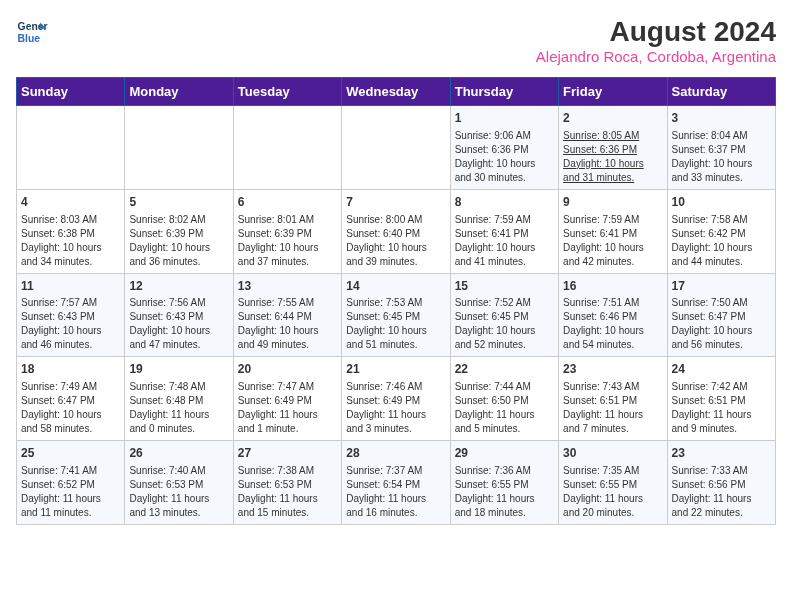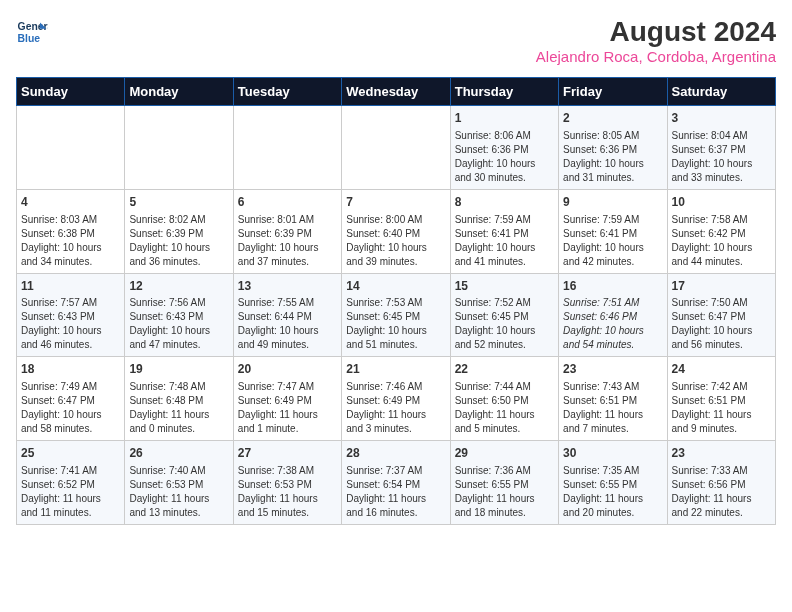--- a/index.html
+++ b/index.html
@@ -36,21 +36,21 @@
     .subtitle {
       font-size: 15px;
       color: #ec4899;
     }
     table {
       width: 100%;
       border-collapse: collapse;
       font-size: 11px;
     }
     thead th {
-      background-color: #0f172a;
+      background-color: #4c1d95;
       color: #fff;
       padding: 6px 4px;
       text-align: left;
       font-size: 13px;
       font-weight: bold;
       border: 1px solid #1a5ca8;
     }
     tbody td {
       border: 1px solid #ccc;
       vertical-align: top;
@@ -107,28 +107,28 @@
       </tr>
   </thead>
   <tbody id="calendar-body">
       <tr>
         <td class="empty-cell"></td>
         <td class="empty-cell"></td>
         <td class="empty-cell"></td>
         <td class="empty-cell"></td>
         <td>
           <span class="day-num">1</span>
-          <div class="day-info" style="white-space: pre-line;">Sunrise: 8:06 AM
+          <div class="day-info" style="white-space: pre-line;">Sunrise: 9:06 AM
 Sunset: 6:36 PM
 Daylight: 10 hours
 and 30 minutes.</div>
         </td>
         <td>
           <span class="day-num">2</span>
-          <div class="day-info" style="white-space: pre-line;">Sunrise: 8:05 AM
+          <div class="day-info" style="white-space: pre-line; text-decoration: underline;">Sunrise: 8:05 AM
 Sunset: 6:36 PM
 Daylight: 10 hours
 and 31 minutes.</div>
         </td>
         <td>
           <span class="day-num">3</span>
           <div class="day-info" style="white-space: pre-line;">Sunrise: 8:04 AM
 Sunset: 6:37 PM
 Daylight: 10 hours
 and 33 minutes.</div>
@@ -216,21 +216,21 @@
         </td>
         <td>
           <span class="day-num">15</span>
           <div class="day-info" style="white-space: pre-line;">Sunrise: 7:52 AM
 Sunset: 6:45 PM
 Daylight: 10 hours
 and 52 minutes.</div>
         </td>
         <td>
           <span class="day-num">16</span>
-          <div class="day-info" style="white-space: pre-line; font-style: italic;">Sunrise: 7:51 AM
+          <div class="day-info" style="white-space: pre-line;">Sunrise: 7:51 AM
 Sunset: 6:46 PM
 Daylight: 10 hours
 and 54 minutes.</div>
         </td>
         <td>
           <span class="day-num">17</span>
           <div class="day-info" style="white-space: pre-line;">Sunrise: 7:50 AM
 Sunset: 6:47 PM
 Daylight: 10 hours
 and 56 minutes.</div>

